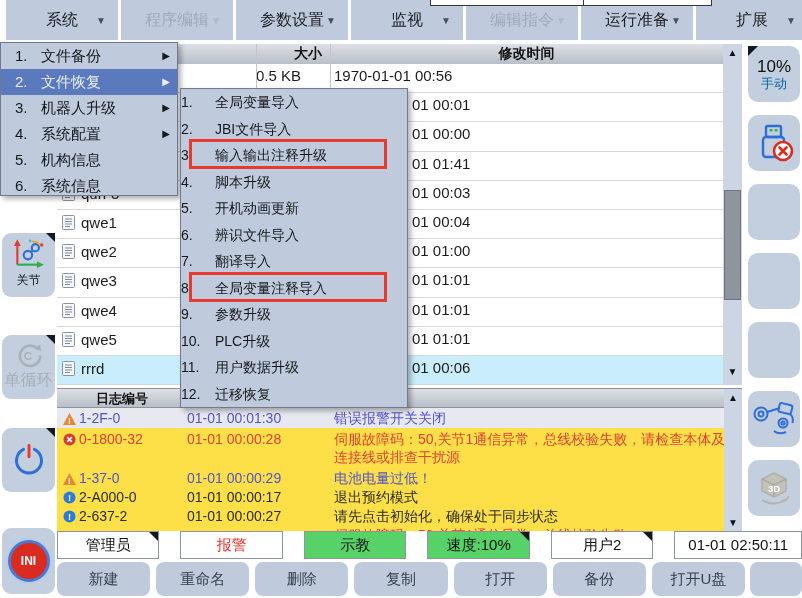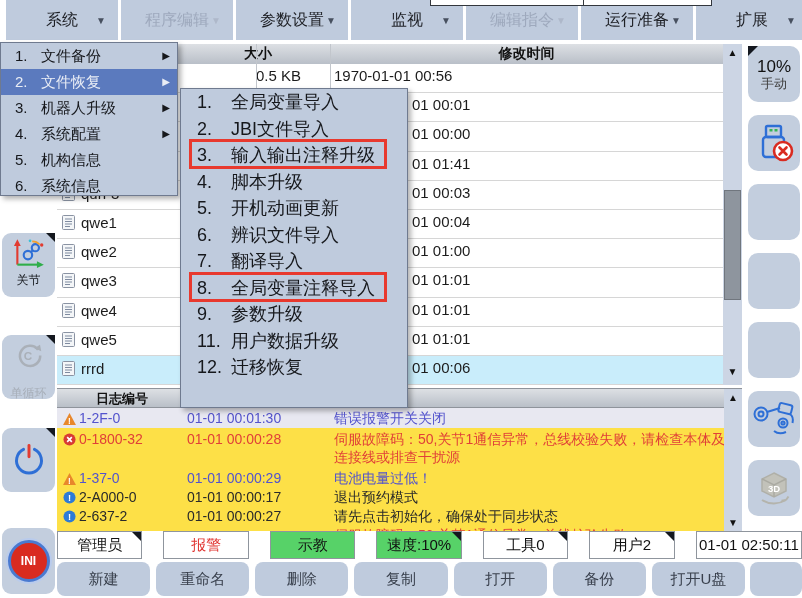--- a/index.html
+++ b/index.html
@@ -11,21 +11,21 @@
   .menu-item{flex:1;position:relative;text-align:center;line-height:40px;font-size:16px;color:#1d1f24;border-right:3px solid #fff;}
   .menu-item:last-child{border-right:none;}
   .menu-item .arr{position:absolute;right:12px;top:1px;font-size:10px;color:#47505f;}
   .menu-item.disabled{color:#9ea9bd;}
   .menu-item.disabled .arr{color:#aeb8ca;}
   .top-sliver{position:absolute;left:430px;top:0;width:282px;height:6px;background:#fff;border:1px solid #33373d;border-top:none;box-sizing:border-box;z-index:50;}
   .top-sliver .tick{position:absolute;left:152px;top:0;width:1px;height:100%;background:#33373d;}
 
   
   .file-header{position:absolute;left:57px;top:44px;width:666px;height:20px;background:linear-gradient(#dde0e4,#b9bfc8);border-bottom:1px solid #8e939b;font-weight:bold;font-size:14px;color:#111;z-index:1;}
-  .fh-size{position:absolute;left:187px;width:74px;text-align:left;top:1px;font-family:Liberation Mono, monospace;}
+  .fh-size{position:absolute;left:214px;width:74px;text-align:center;top:1px;font-family:Liberation Mono, monospace;}
   .fh-time{position:absolute;left:273px;width:393px;text-align:center;top:1px;}
   .vline{position:absolute;top:44px;height:49px;width:1px;background:#c2c6cc;z-index:2;}
   .v1{left:256px;} .v2{left:330px;}
   .frow{position:absolute;left:57px;width:666px;height:29.2px;border-bottom:1px solid #d6d6d6;background:#fff;box-sizing:border-box;font-size:15px;color:#1c1c1c;z-index:1;}
   .frow.sel{background:#c9edfb;}
   .cell-size{position:absolute;left:199px;width:74px;top:3px;}
   .cell-mtime{position:absolute;left:277px;top:3px;}
   .cell-frag{position:absolute;left:355px;top:3px;}
   .fname{position:absolute;left:5px;top:4px;display:flex;align-items:center;gap:6px;}
   .tbl-scroll{position:absolute;left:723px;top:44px;width:19px;height:341px;background:#ccd5e4;z-index:1;}
@@ -61,43 +61,43 @@
   
   .actionbar{position:absolute;left:57px;top:560px;width:745px;height:38px;z-index:10;}
   .abtns{position:absolute;left:0;top:2px;width:688px;display:flex;gap:6px;}
   .abtn{flex:1;height:34px;background:#bfcbdd;border-radius:8px;text-align:center;line-height:34px;font-size:15px;color:#39404d;}
   .abtn-partial{position:absolute;left:693px;top:2px;width:52px;height:34px;background:#bfcbdd;border-radius:8px;}
 
   
   .left-sidebar{position:absolute;left:0;top:198px;width:57px;height:400px;background:#fff;z-index:10;}
   .sbtn{position:absolute;left:2px;width:53px;background:#c3cede;border-radius:9px;text-align:center;box-sizing:border-box;}
   .sbtn .slabel{display:block;font-size:12px;color:#15181d;line-height:14px;}
-  .sbtn .slabel.gray{color:#a7aeb8;font-size:12px;margin-top:13px;}
+  .sbtn .slabel.gray{color:#a7aeb8;font-size:16px;}
   #joint-btn{top:35px;height:64px;padding-top:4px;}
   #cycle-btn{top:137px;height:64px;padding-top:6px;}
   #power-btn{top:230px;height:64px;padding-top:14px;}
   #ini-btn{top:330px;height:66px;padding-top:12px;}
   .ini-badge{width:36px;height:36px;margin:0 auto;border-radius:50%;background:#d92b20;border:3px solid #4a7ad0;box-shadow:0 0 0 2px #b9cbec;color:#fff;font-weight:bold;font-size:12px;display:flex;align-items:center;justify-content:center;}
 
   
   .right-sidebar{position:absolute;left:746px;top:44px;width:56px;height:486px;z-index:10;}
   .rbtn{position:absolute;left:2px;width:52px;height:56px;background:#c3cede;border-radius:10px;display:flex;flex-direction:column;align-items:center;justify-content:center;box-sizing:border-box;}
   .rbtn .speed{font-size:17px;color:#111;line-height:19px;}
-  .rbtn .mode{font-size:13px;color:#404040;line-height:16px;}
+  .rbtn .mode{font-size:13px;color:#0369a1;line-height:16px;}
   .cmark-left::before{content:"";position:absolute;top:0;left:0;border-top:10px solid #14181f;border-right:10px solid transparent;}
 
   
   .dropdown{position:absolute;left:0;top:42px;width:178px;height:154px;background:#bfcbdd;border:1px solid #6f7a8f;box-sizing:border-box;box-shadow:3px 3px 5px rgba(0,0,0,.3);z-index:40;}
   .dd-item{position:relative;height:26px;line-height:26px;font-size:15px;color:#16181c;padding-left:14px;}
   .dd-item .num{display:inline-block;width:26px;}
   .dd-item .arr{position:absolute;right:7px;top:0;font-size:10px;color:#16181c;}
   .dd-item.selected{background:#5b7abe;color:#e9edf5;}
   .dd-item.selected .arr{color:#e9edf5;}
   .submenu{position:absolute;left:180px;top:88px;width:228px;height:320px;background:#bfcbdd;border:1px solid #6f7a8f;box-sizing:border-box;box-shadow:3px 3px 5px rgba(0,0,0,.3);z-index:41;}
-  .sm-item{height:26.5px;line-height:26.5px;font-size:18px;color:#16181c;padding-left:16px;white-space:nowrap;}
+  .sm-item{height:26.5px;line-height:26.5px;font-size:14px;color:#16181c;white-space:nowrap;}
   .sm-item .num{display:inline-block;width:34px;}
   .redbox{position:absolute;left:8px;width:198px;height:30px;border:3px solid #e8392e;box-sizing:border-box;pointer-events:none;}
   #redbox1{top:50px;} #redbox2{top:183px;}
 </style>
 </head>
 <body>
 
 <div class="screen">
 
   <div class="menubar">
@@ -268,21 +268,20 @@
       <div class="sb-up">▲</div>
       <div class="sb-down">▼</div>
     </div>
   </div>
 
   <div class="statusbar">
     <div class="stab cmark">管理员</div>
     <div class="stab red-text">报警</div>
     <div class="stab green">示教</div>
     <div class="stab green cmark">速度:10%</div>
-    <div class="stab cmark">工具0</div>
     <div class="stab cmark">用户2</div>
     <div class="stab wide">01-01 02:50:11</div>
   </div>
 
   <div class="actionbar">
     <div class="abtns">
       <div class="abtn">新建</div>
       <div class="abtn">重命名</div>
       <div class="abtn">删除</div>
       <div class="abtn">复制</div>
@@ -383,19 +382,20 @@
   <div class="submenu">
     <div class="sm-item"><span class="num">1.</span><span>全局变量导入</span></div>
     <div class="sm-item"><span class="num">2.</span><span>JBI文件导入</span></div>
     <div class="sm-item"><span class="num">3.</span><span>输入输出注释升级</span></div>
     <div class="sm-item"><span class="num">4.</span><span>脚本升级</span></div>
     <div class="sm-item"><span class="num">5.</span><span>开机动画更新</span></div>
     <div class="sm-item"><span class="num">6.</span><span>辨识文件导入</span></div>
     <div class="sm-item"><span class="num">7.</span><span>翻译导入</span></div>
     <div class="sm-item"><span class="num">8.</span><span>全局变量注释导入</span></div>
     <div class="sm-item"><span class="num">9.</span><span>参数升级</span></div>
+    <div class="sm-item"><span class="num">10.</span><span>PLC升级</span></div>
     <div class="sm-item"><span class="num">11.</span><span>用户数据升级</span></div>
     <div class="sm-item"><span class="num">12.</span><span>迁移恢复</span></div>
     <div class="redbox" id="redbox1"></div>
     <div class="redbox" id="redbox2"></div>
   </div>
 
 </div>
 
 </body></html>

